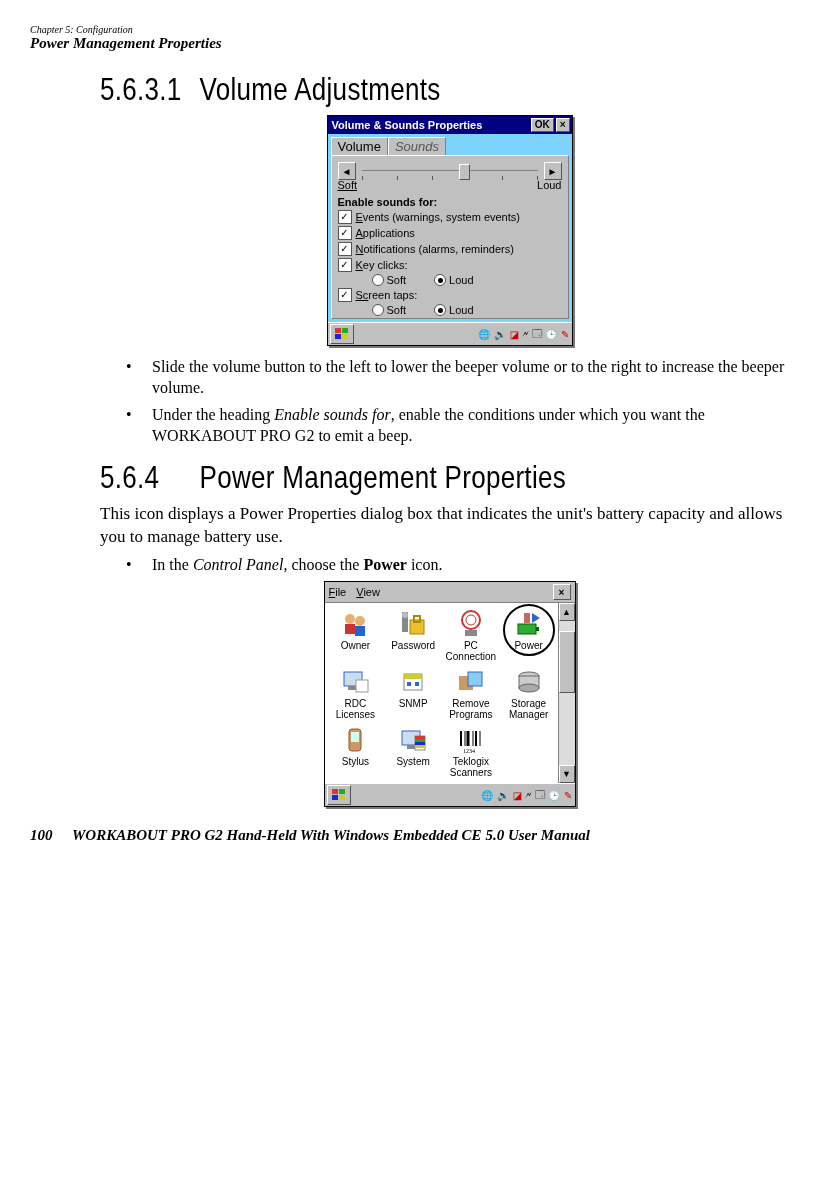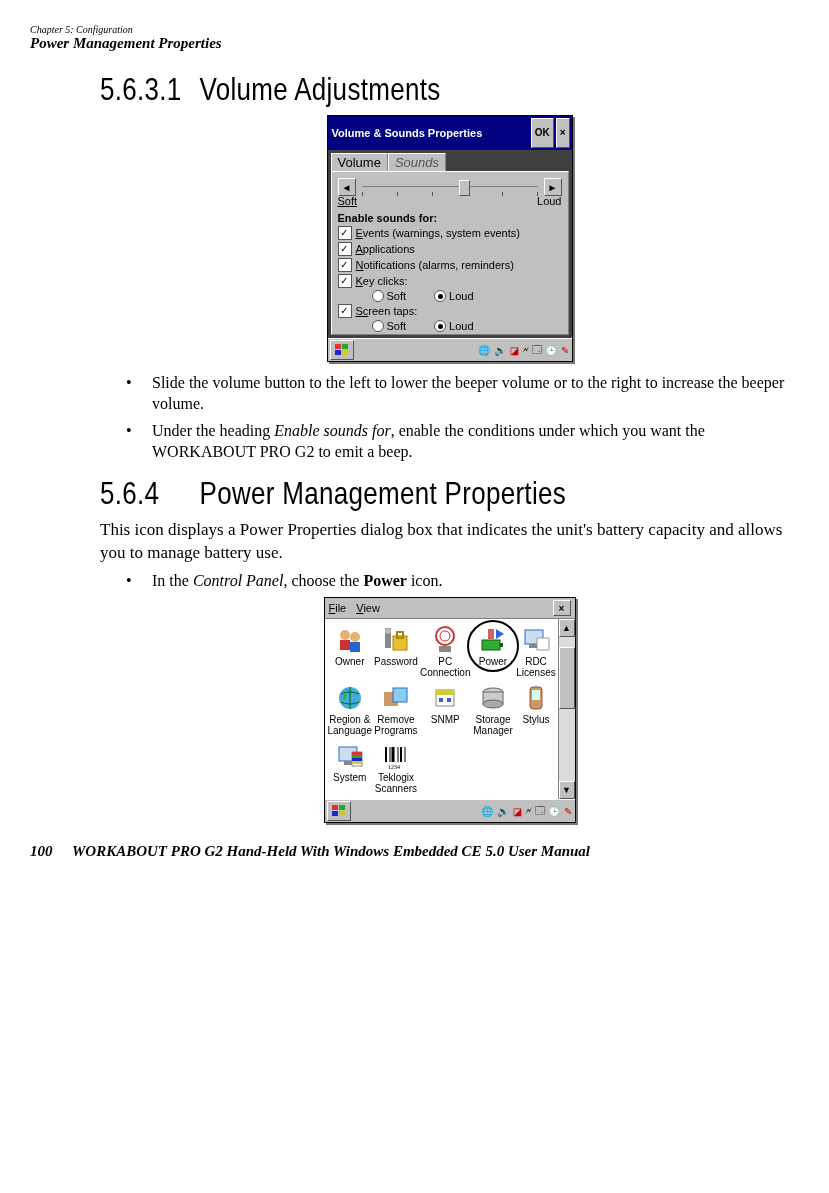--- a/index.html
+++ b/index.html
@@ -70,21 +70,21 @@
   .footer .pg {
     font-weight: bold;
     margin-right: 16px;
   }
 
   
   .ce-window {
     display: inline-block;
     width: 244px;
     border: 1px solid #000;
-    background: #404040;
+    background: #7dd3fc;
     text-align: left;
     font-family: Tahoma, Arial, sans-serif;
     font-size: 11px;
     box-shadow: 2px 2px 0 #777;
   }
   .ce-title {
     background: #000080;
     color: #fff;
     font-weight: bold;
     font-size: 11px;
@@ -97,21 +97,21 @@
     background: #c0c0c0;
     color: #000;
     border: 1px solid #fff;
     border-right-color: #555;
     border-bottom-color: #555;
     font-size: 10px;
     font-weight: bold;
     padding: 0 3px;
     margin-left: 2px;
     line-height: 12px;
-    height: 30px;
+    height: 14px;
     box-sizing: border-box;
     display: inline-flex;
     align-items: center;
     justify-content: center;
   }
   .ce-tabs {
     padding: 3px 3px 0 3px;
     display: flex;
     gap: 0;
   }
@@ -246,21 +246,21 @@
     border: 1px solid #fff; border-right-color:#555; border-bottom-color:#555;
     display:flex; align-items:center; justify-content:center;
     font-size:10px; font-weight:bold;
   }
   .cp-grid-wrap {
     display: flex;
   }
   .cp-grid {
     flex: 1;
     display: grid;
-    grid-template-columns: repeat(5, 1fr);
+    grid-template-columns: repeat(4, 1fr);
     gap: 0px;
     padding: 4px 0 2px 2px;
   }
   .cp-item {
     text-align: center;
     font-size: 10px;
     line-height: 1.05;
     padding: 1px 1px 3px 1px;
     position: relative;
   }
@@ -495,52 +495,41 @@
             <div class="ic">
                 <svg width="30" height="28">
                   <rect x="4" y="4" width="18" height="14" fill="#cde" stroke="#36c"></rect>
                   <rect x="8" y="18" width="10" height="4" fill="#888"></rect>
                   <rect x="16" y="12" width="12" height="12" fill="#fff" stroke="#999"></rect>
                 </svg>
               </div>
             <div style="white-space:pre-line">RDC
 Licenses</div>
           </div>
-          <div class="cp-item">
-            <div class="ic">
-                <svg width="30" height="28">
-                  <circle cx="15" cy="14" r="11" fill="#4ad"></circle>
-                  <path d="M6 10 Q15 6 24 10 M6 18 Q15 22 24 18 M15 3 L15 25" stroke="#060" fill="none"></path>
-                  <path d="M8 8 L12 12 L9 16 Z" fill="#3a3"></path>
-                </svg>
-              </div>
-            <div style="white-space:pre-line">Region &amp;
-Language</div>
-          </div>
-
-          <div class="cp-item">
-            <div class="ic">
-                <svg width="30" height="28">
-                  <rect x="3" y="8" width="14" height="14" fill="#c96"></rect>
-                  <rect x="12" y="4" width="14" height="14" fill="#8ce" stroke="#36c"></rect>
-                </svg>
-              </div>
-            <div style="white-space:pre-line">Remove
-Programs</div>
-          </div>
+
           <div class="cp-item">
             <div class="ic">
                 <svg width="30" height="28">
                   <rect x="6" y="6" width="18" height="16" fill="#fff" stroke="#888"></rect>
                   <rect x="6" y="6" width="18" height="5" fill="#cc3"></rect>
                   <rect x="9" y="14" width="4" height="4" fill="#36c"></rect>
                   <rect x="17" y="14" width="4" height="4" fill="#36c"></rect>
                 </svg>
               </div>
             <div>SNMP</div>
+          </div>
+          <div class="cp-item">
+            <div class="ic">
+                <svg width="30" height="28">
+                  <rect x="3" y="8" width="14" height="14" fill="#c96"></rect>
+                  <rect x="12" y="4" width="14" height="14" fill="#8ce" stroke="#36c"></rect>
+                </svg>
+              </div>
+            <div style="white-space:pre-line">Remove
+Programs</div>
           </div>
           <div class="cp-item">
             <div class="ic">
                 <svg width="30" height="28">
                   <ellipse cx="15" cy="8" rx="10" ry="4" fill="#ccc" stroke="#666"></ellipse>
                   <rect x="5" y="8" width="20" height="12" fill="#ccc" stroke="#666"></rect>
                   <ellipse cx="15" cy="20" rx="10" ry="4" fill="#aaa" stroke="#666"></ellipse>
                 </svg>
               </div>
             <div style="white-space:pre-line">Storage

